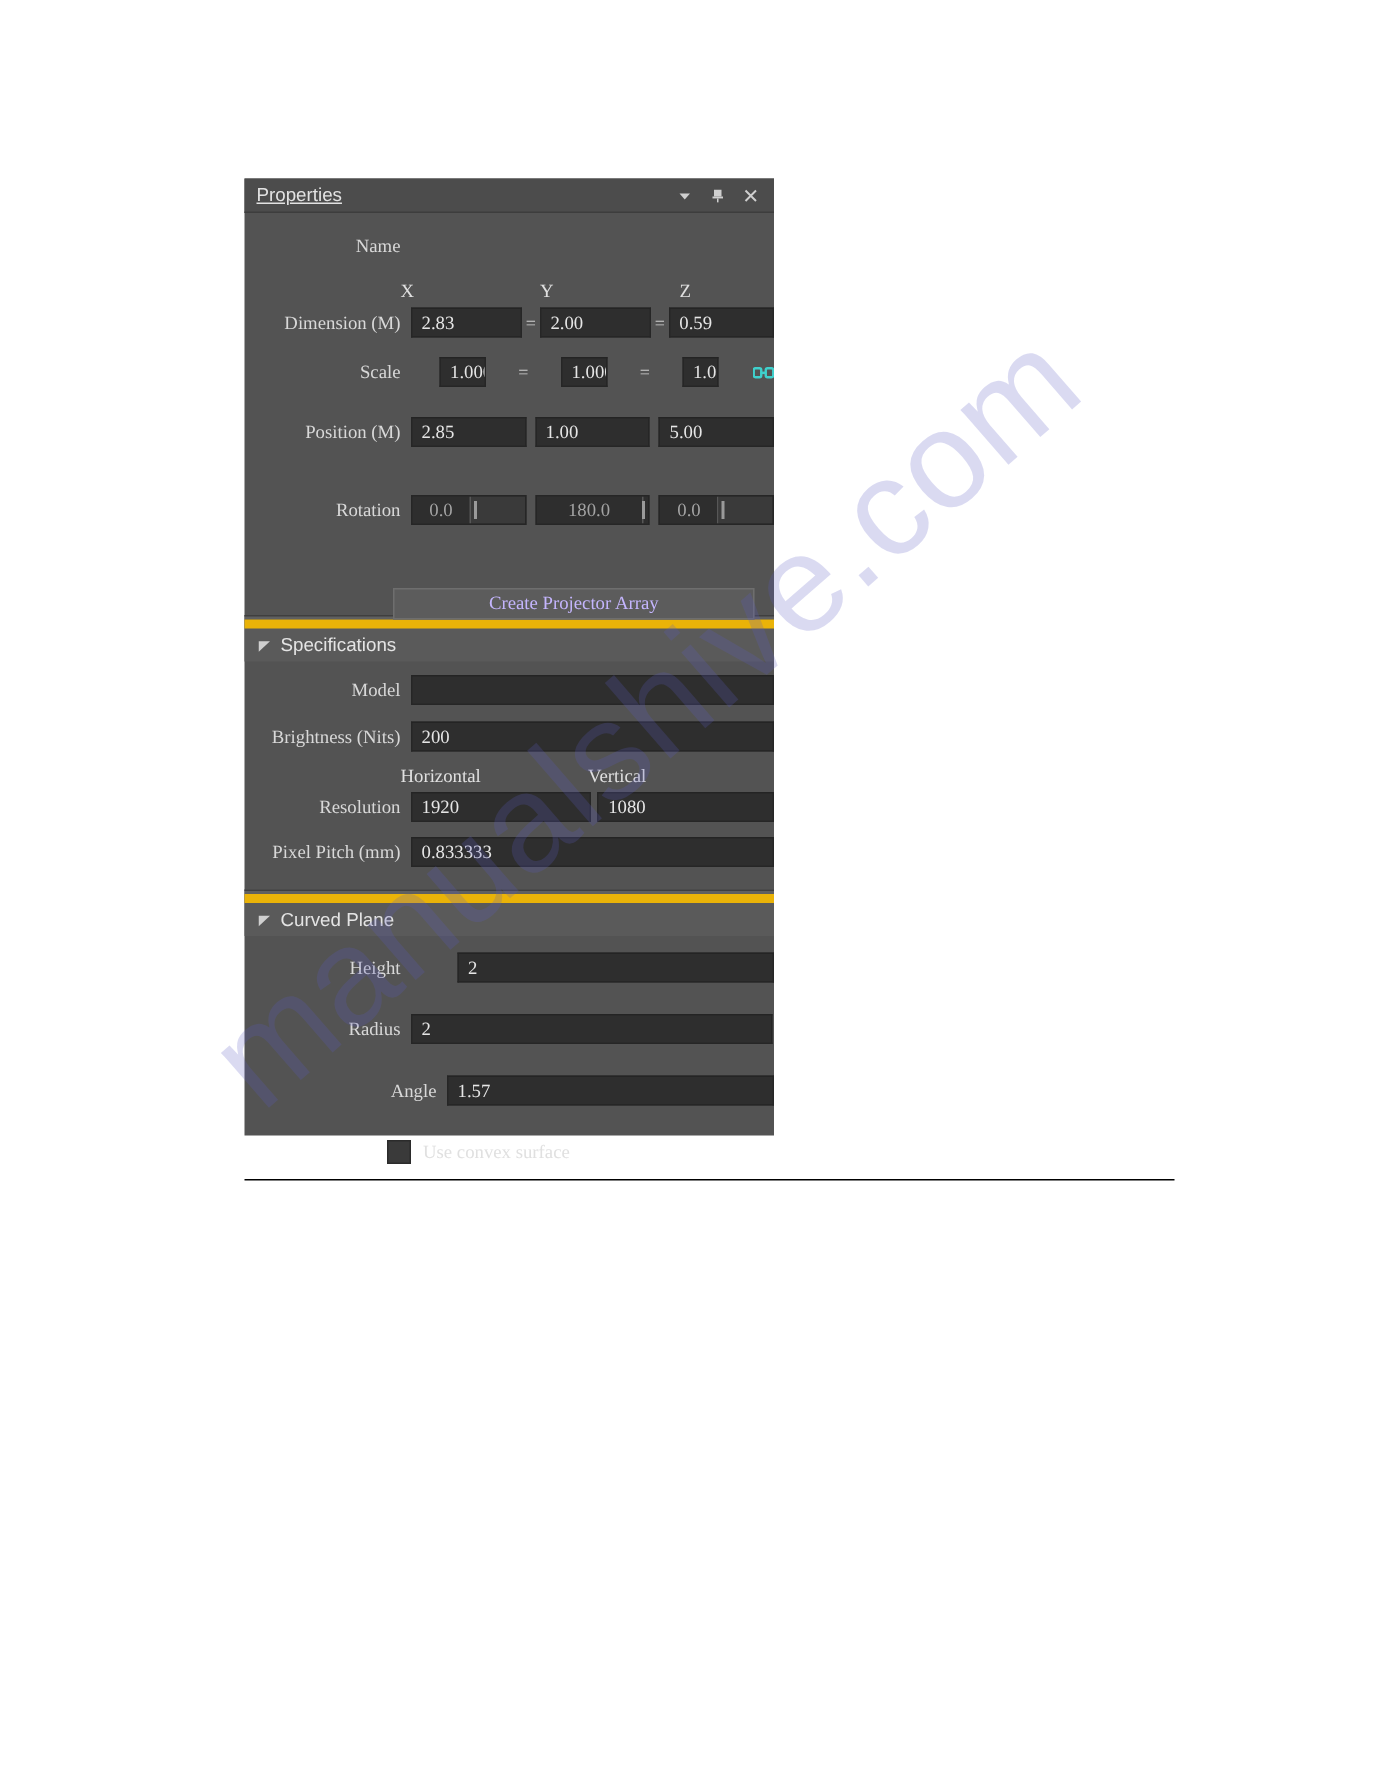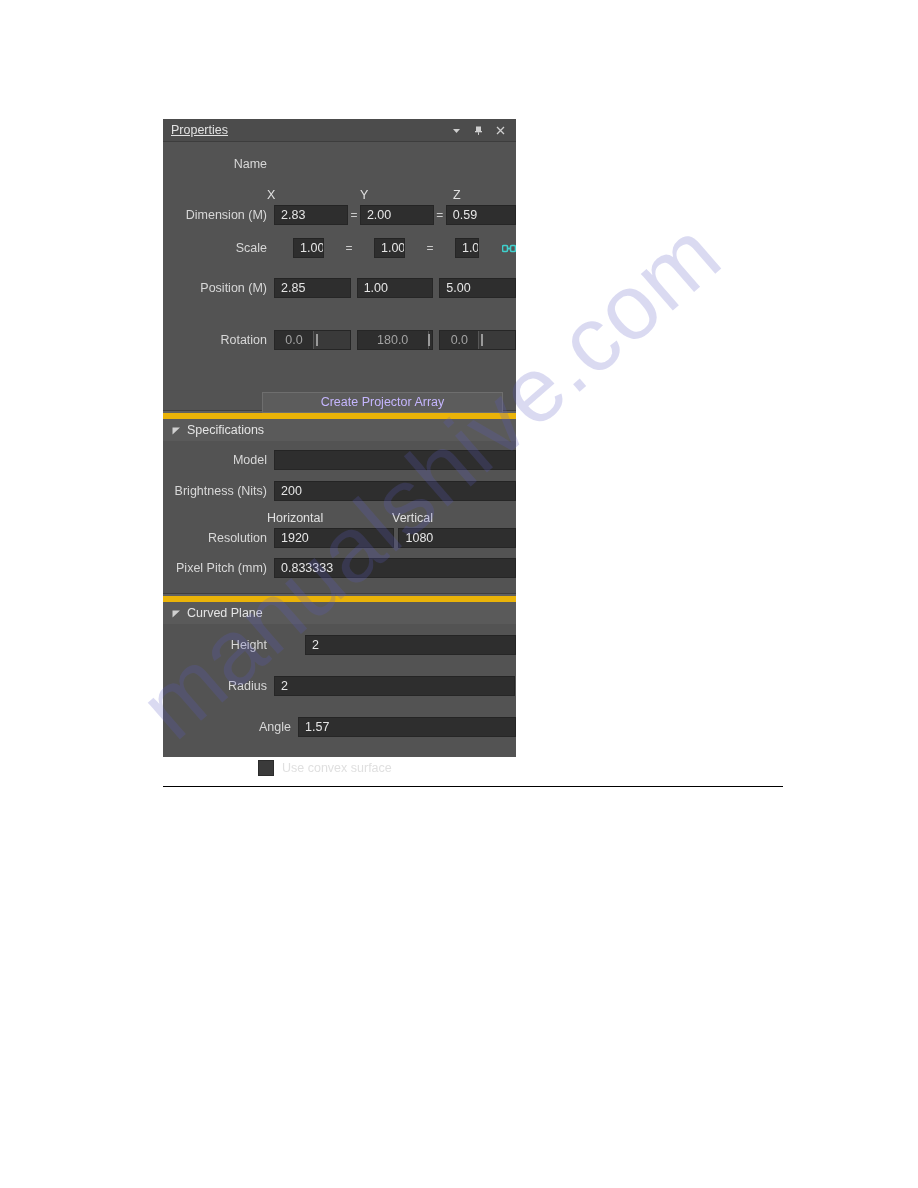--- a/index.html
+++ b/index.html
@@ -82,20 +82,21 @@
     display: flex;
     align-items: center;
     justify-content: center;
     color: #cfcfcf;
   }
   .tb-icon svg { display:block; }
 
   
   .section-body {
     padding: 0;
+    font-family: Liberation Serif, serif;
   }
   .sec-divider {
     height: 2px;
     background: #606060;
     border-top: 1px solid #3f3f3f;
   }
   .sec-header {
     height: 22px;
     display: flex;
     align-items: center;

